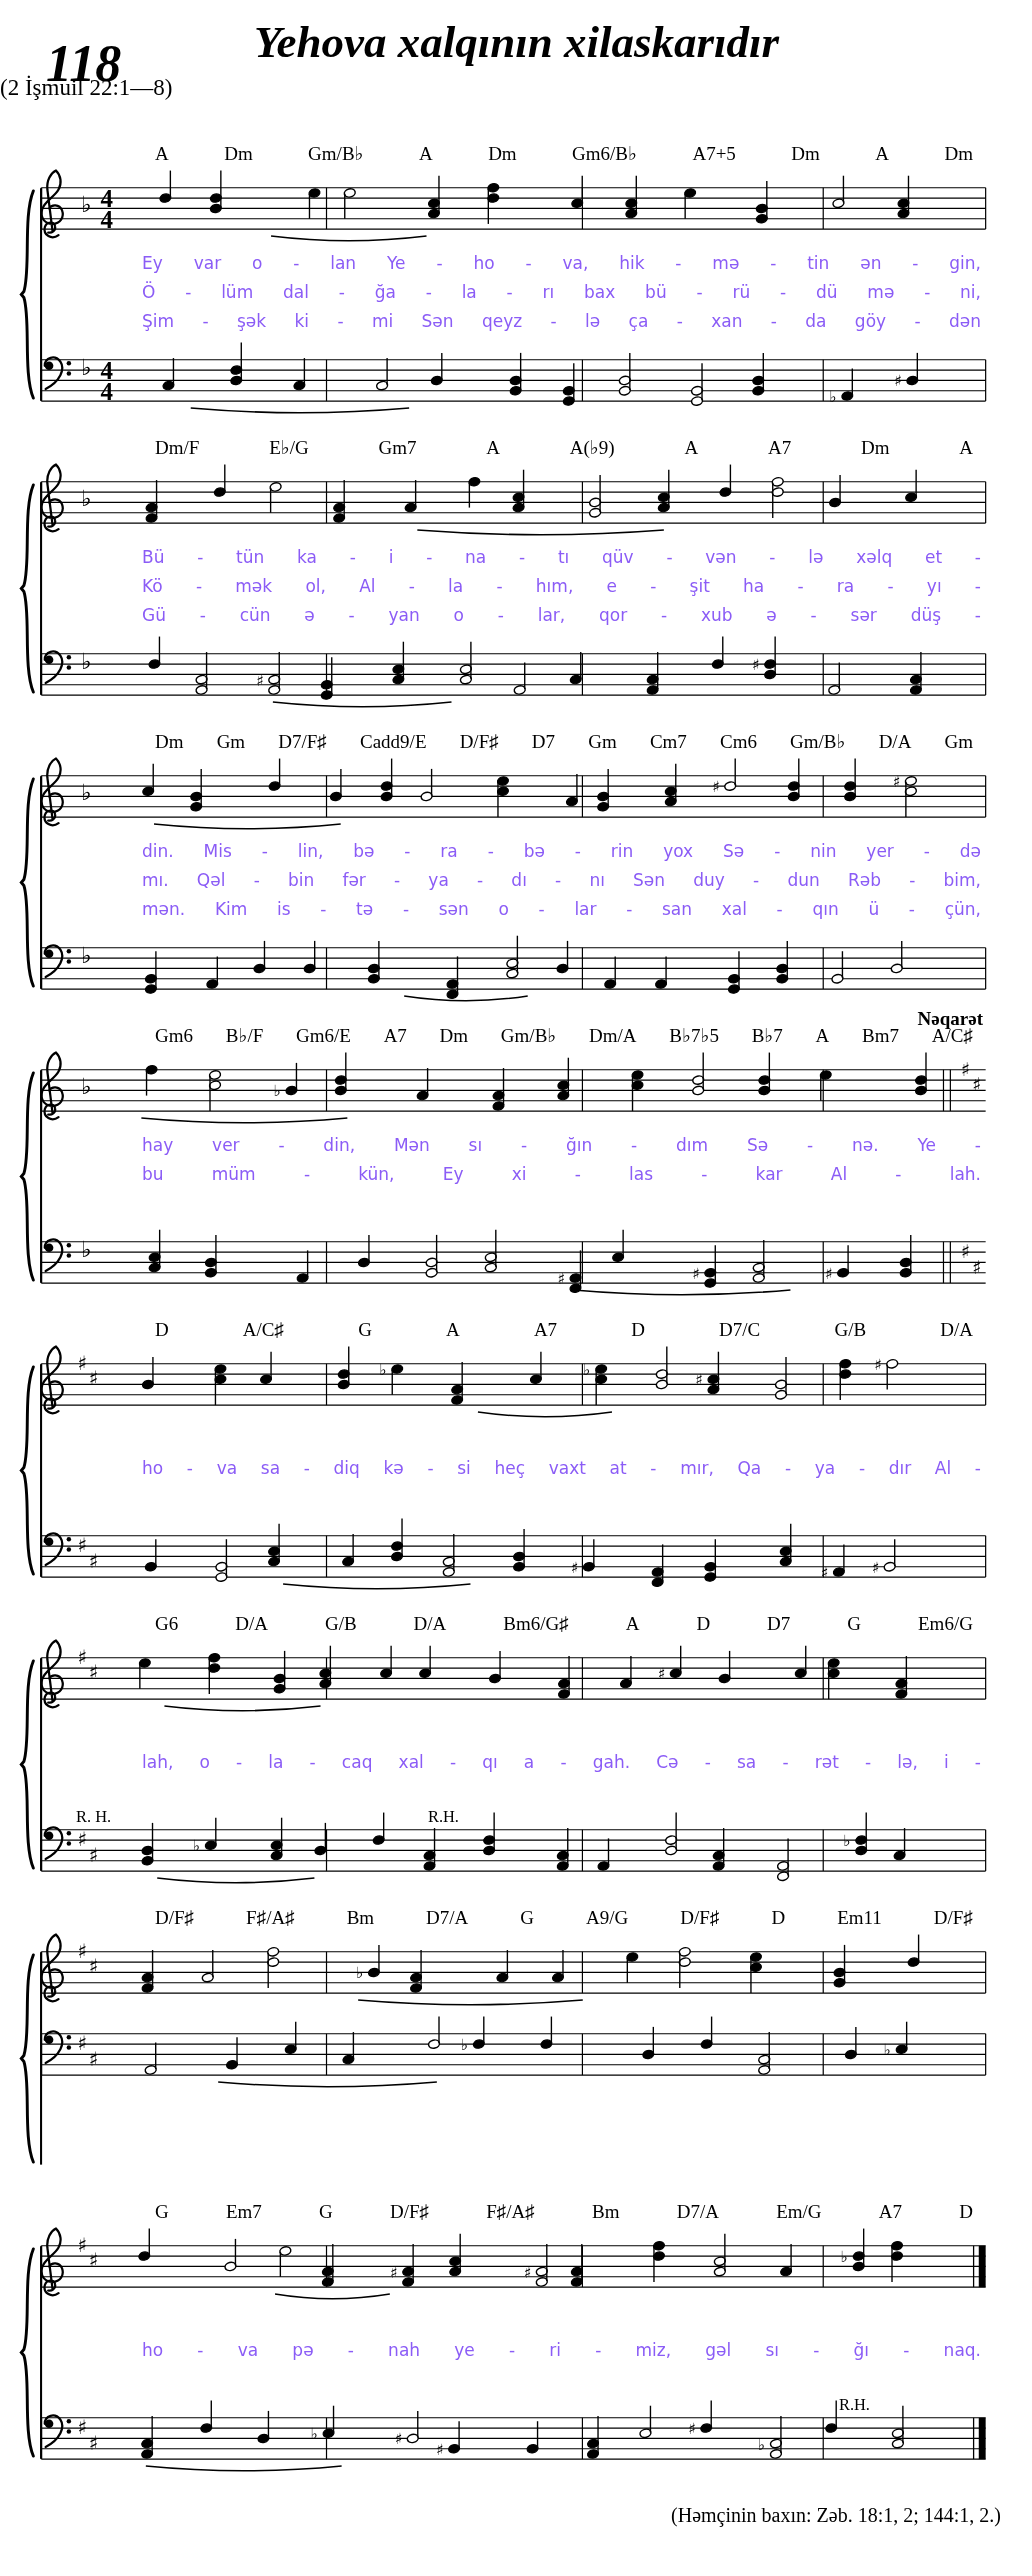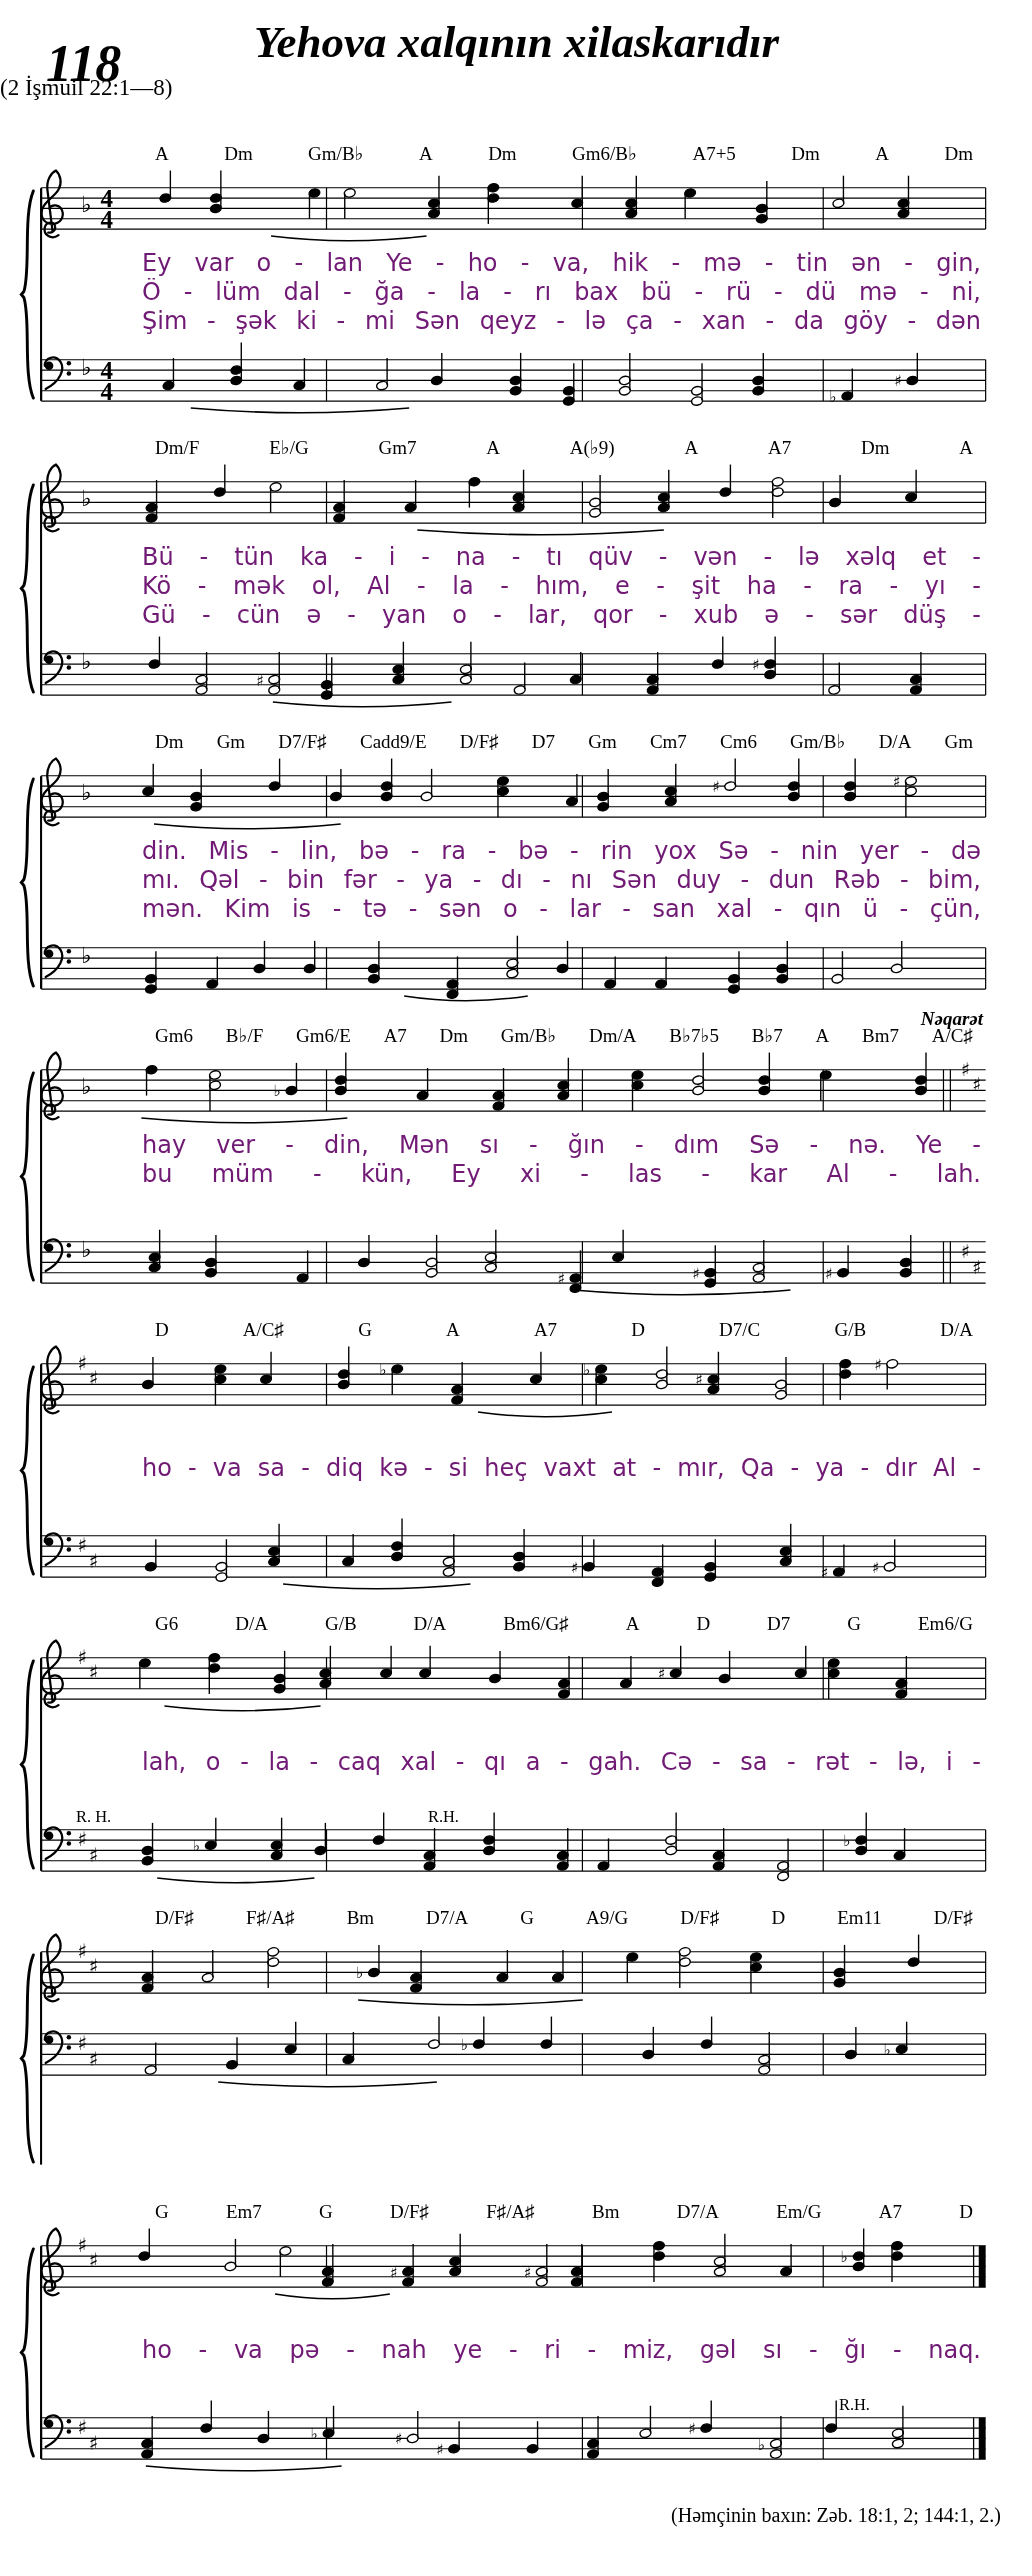--- a/index.html
+++ b/index.html
@@ -10,24 +10,24 @@
   .num{position:absolute;left:46px;top:34px;font-size:52px;font-weight:bold;font-style:italic;}
   h1{margin:0;padding-top:16px;text-align:center;font-size:45px;font-weight:bold;font-style:italic;}
   .sub{text-align:left;font-size:23px;margin-top:6.9px;}
   
   .system{position:relative;height:294px;padding-top:5.2px;box-sizing:border-box;}
   .chords{display:flex;justify-content:space-between;align-items:baseline;
           margin:0 60px 0 155px;height:24px;font-size:19px;line-height:22.4px;}
   .chord{white-space:nowrap;}
   svg.staff{display:block;width:1033px;height:82px;}
   .lyrics{height:90px;margin:0 52px 0 142px;font-family:"DejaVu Sans",sans-serif;
-          font-size:24px;color:#701a75;}
+          font-size:17px;color:#8b5cf6;}
   .lyricline{text-align:justify;text-align-last:justify;line-height:29px;height:29px;overflow:hidden;}
   .lyrics.single{padding-top:29px;box-sizing:border-box;}
-  .refrain{position:absolute;top:-12px;right:50px;font-size:19px;font-weight:bold;font-style:italic;}
+  .refrain{position:absolute;top:-12px;right:50px;font-size:19px;font-weight:bold;}
   .rh{position:absolute;top:199px;font-size:16.4px;}
   .brace{position:absolute;left:17px;top:50px;width:27.5px;height:213px;}
   
   footer{margin-top:13.8px;text-align:right;padding-right:32px;font-size:20px;}
 </style>
 </head>
 <body>
 
 <div class="page">
 

